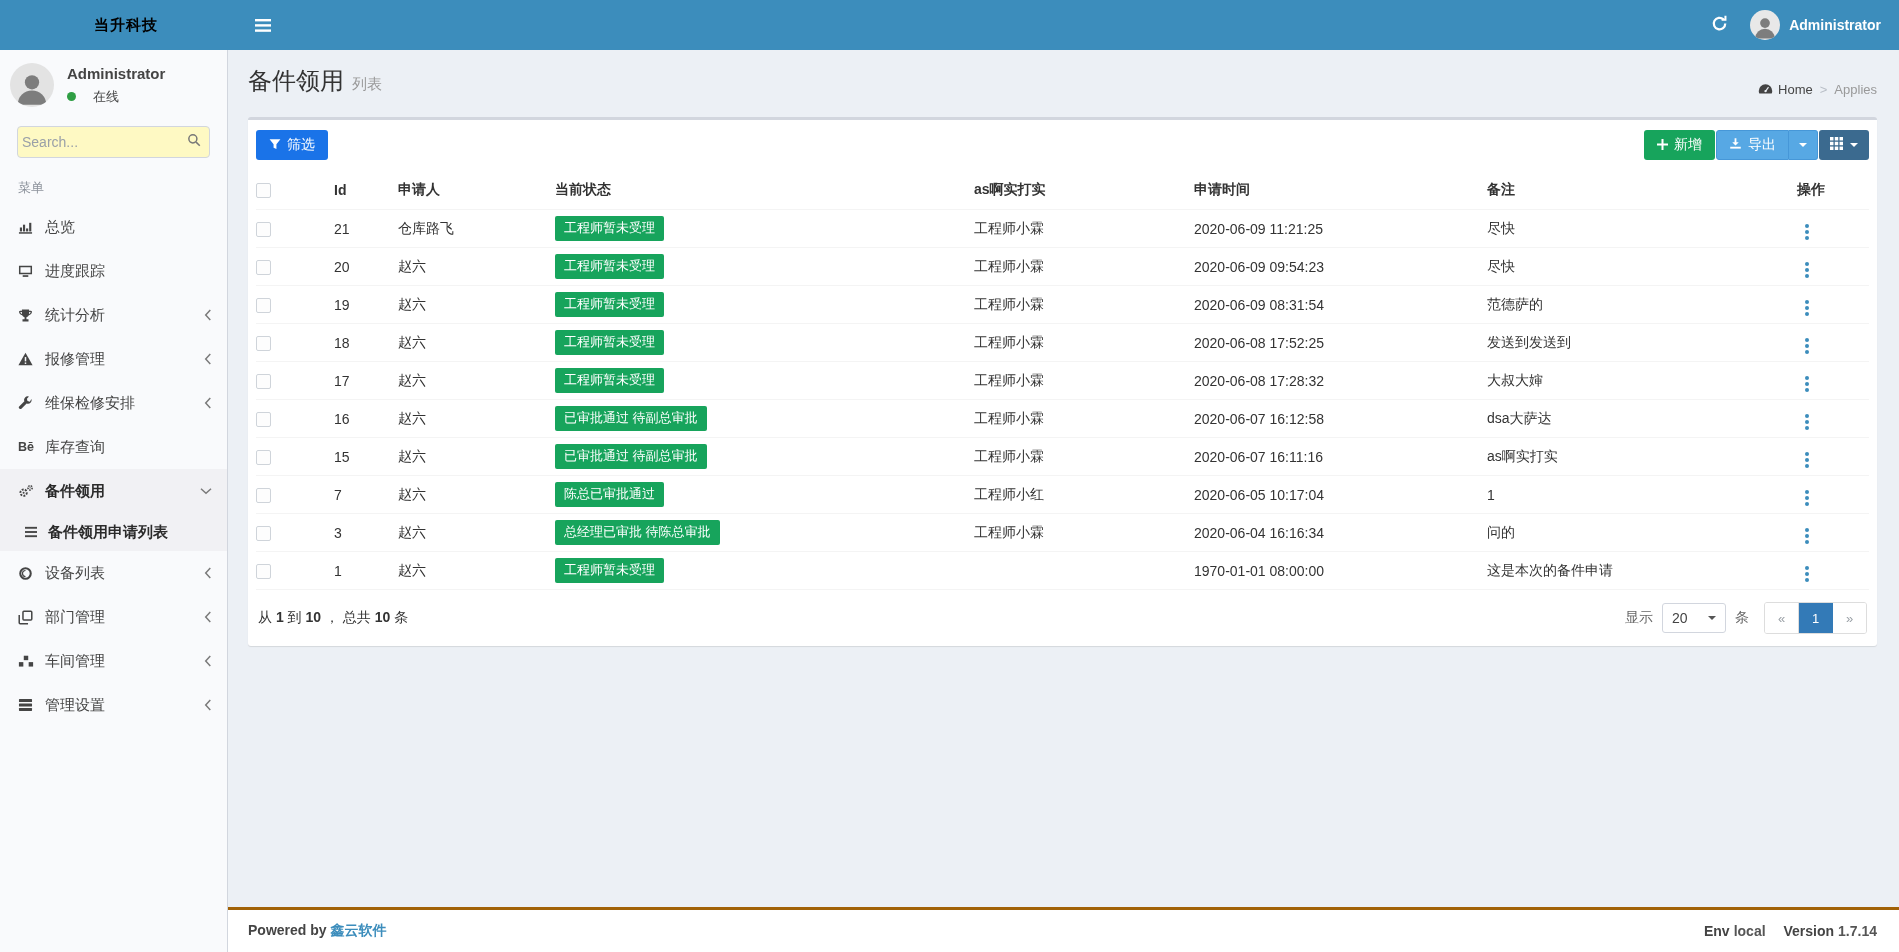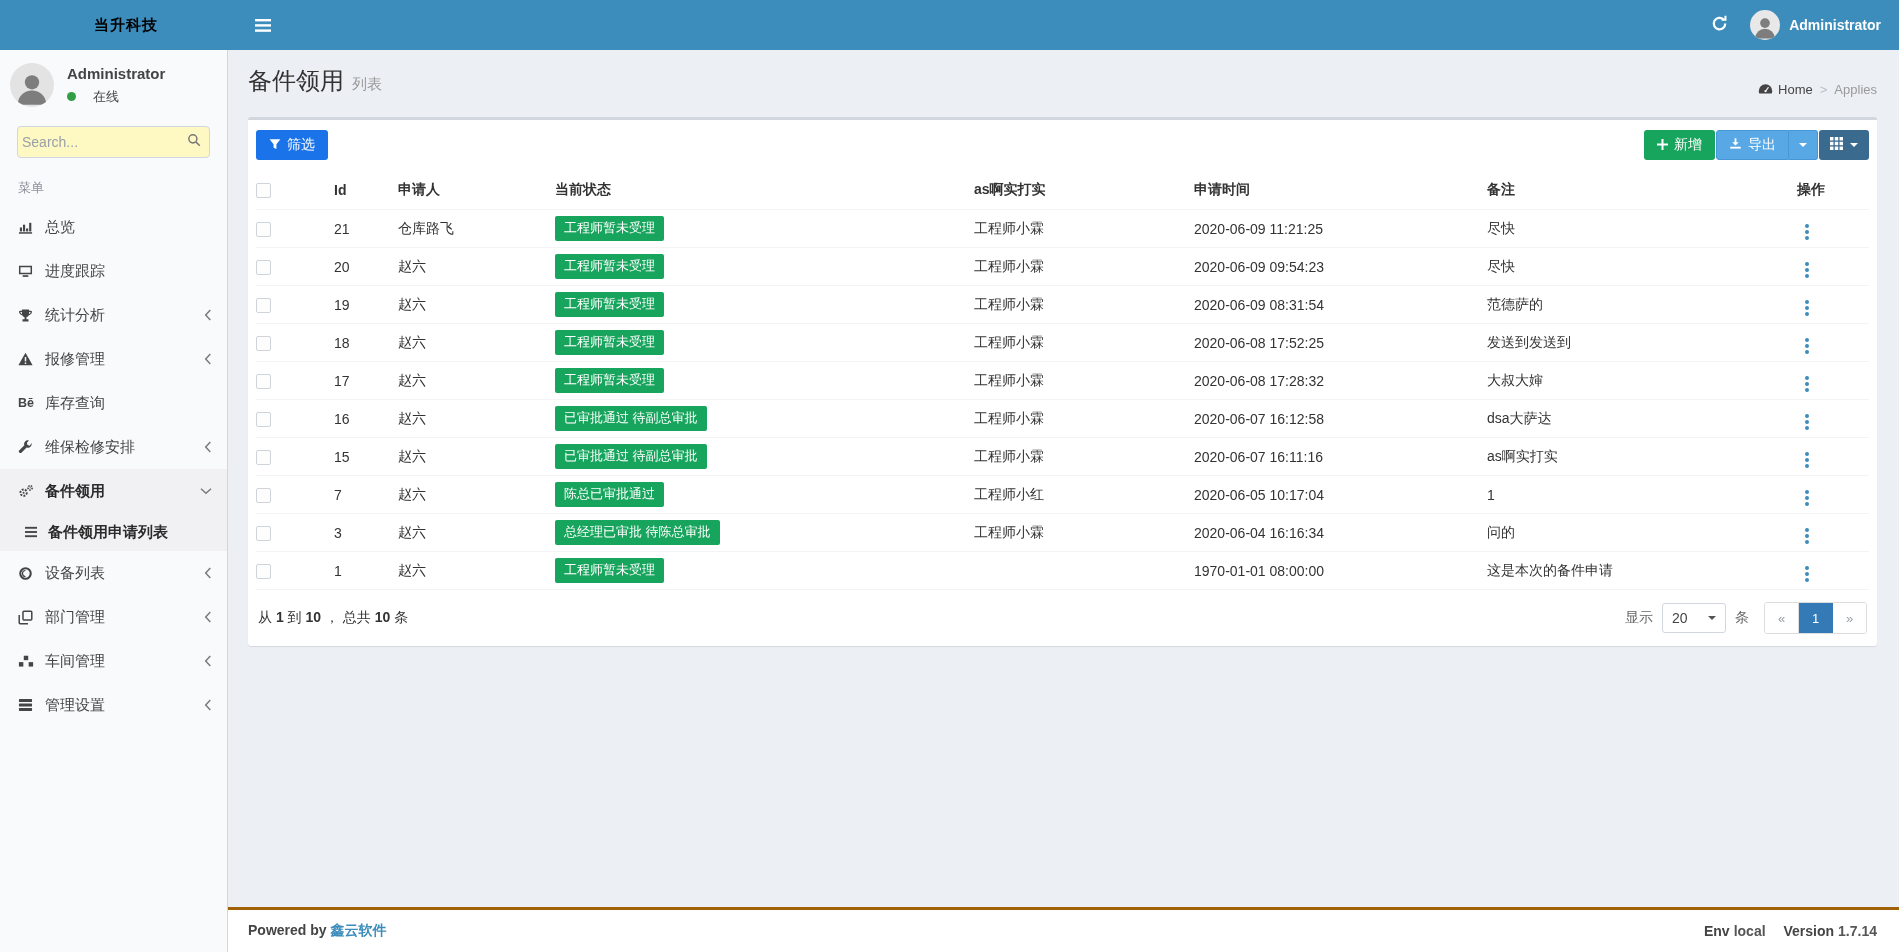--- a/index.html
+++ b/index.html
@@ -190,36 +190,36 @@
         </span>
         <span class="mi-label">报修管理</span>
         <span class="mi-chevron">
           <svg width="8" height="12" viewBox="0 0 8 12" fill="none" stroke="currentColor" stroke-width="1.5">
             <path d="M6.3 1L1.7 6l4.6 5"></path>
           </svg>
         </span>
       </div>
       <div class="menu-item">
         <span class="mi-icon">
-          <span style="font-weight:bold;font-size:12.5px;letter-spacing:0">Bē</span>
-        </span>
-        <span class="mi-label">库存查询</span>
-      </div>
-      <div class="menu-item">
-        <span class="mi-icon">
           <svg width="15" height="15" viewBox="0 0 16 16" fill="currentColor">
             <path d="M14.2 3.1a3.8 3.8 0 0 1-5 4.9l-5.3 5.3a1.7 1.7 0 1 1-2.4-2.4l5.3-5.3a3.8 3.8 0 0 1 4.9-5L9.5 2.8l.6 2.6 2.6.6z"></path>
           </svg>
         </span>
         <span class="mi-label">维保检修安排</span>
         <span class="mi-chevron">
           <svg width="8" height="12" viewBox="0 0 8 12" fill="none" stroke="currentColor" stroke-width="1.5">
             <path d="M6.3 1L1.7 6l4.6 5"></path>
           </svg>
         </span>
+      </div>
+      <div class="menu-item">
+        <span class="mi-icon">
+          <span style="font-weight:bold;font-size:12.5px;letter-spacing:0">Bē</span>
+        </span>
+        <span class="mi-label">库存查询</span>
       </div>
       <div class="menu-item active">
         <span class="mi-icon">
           <svg width="16" height="15" viewBox="0 0 18 16">
             <circle cx="6.3" cy="9.3" r="3.6" fill="none" stroke="currentColor" stroke-width="2.1" stroke-dasharray="2.2 1.4"></circle>
             <circle cx="6.3" cy="9.3" r="1.1" fill="currentColor"></circle>
             <circle cx="13.6" cy="3.9" r="2.4" fill="none" stroke="currentColor" stroke-width="1.8" stroke-dasharray="1.6 1.1"></circle>
             <circle cx="13.6" cy="3.9" r=".8" fill="currentColor"></circle>
           </svg>
         </span>

